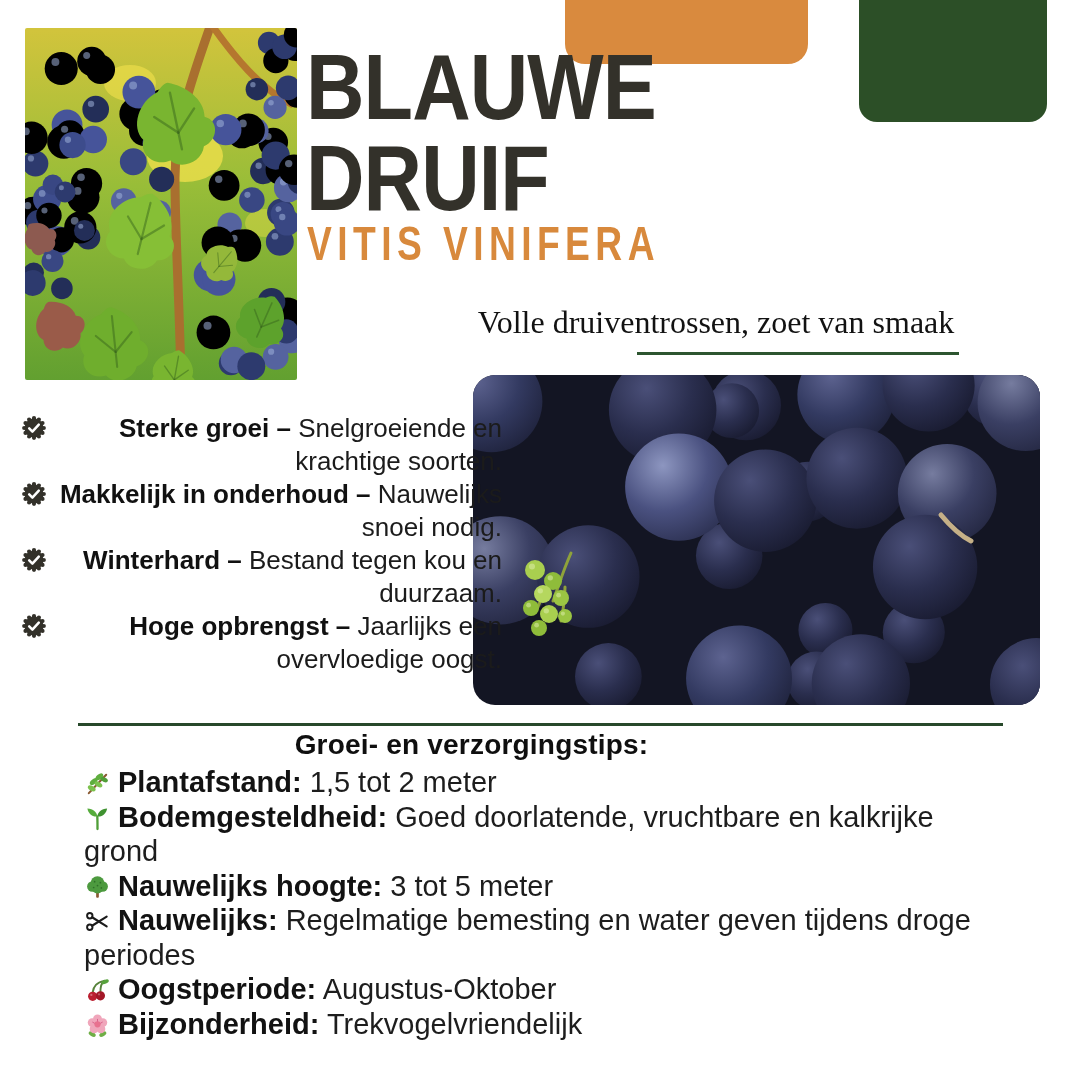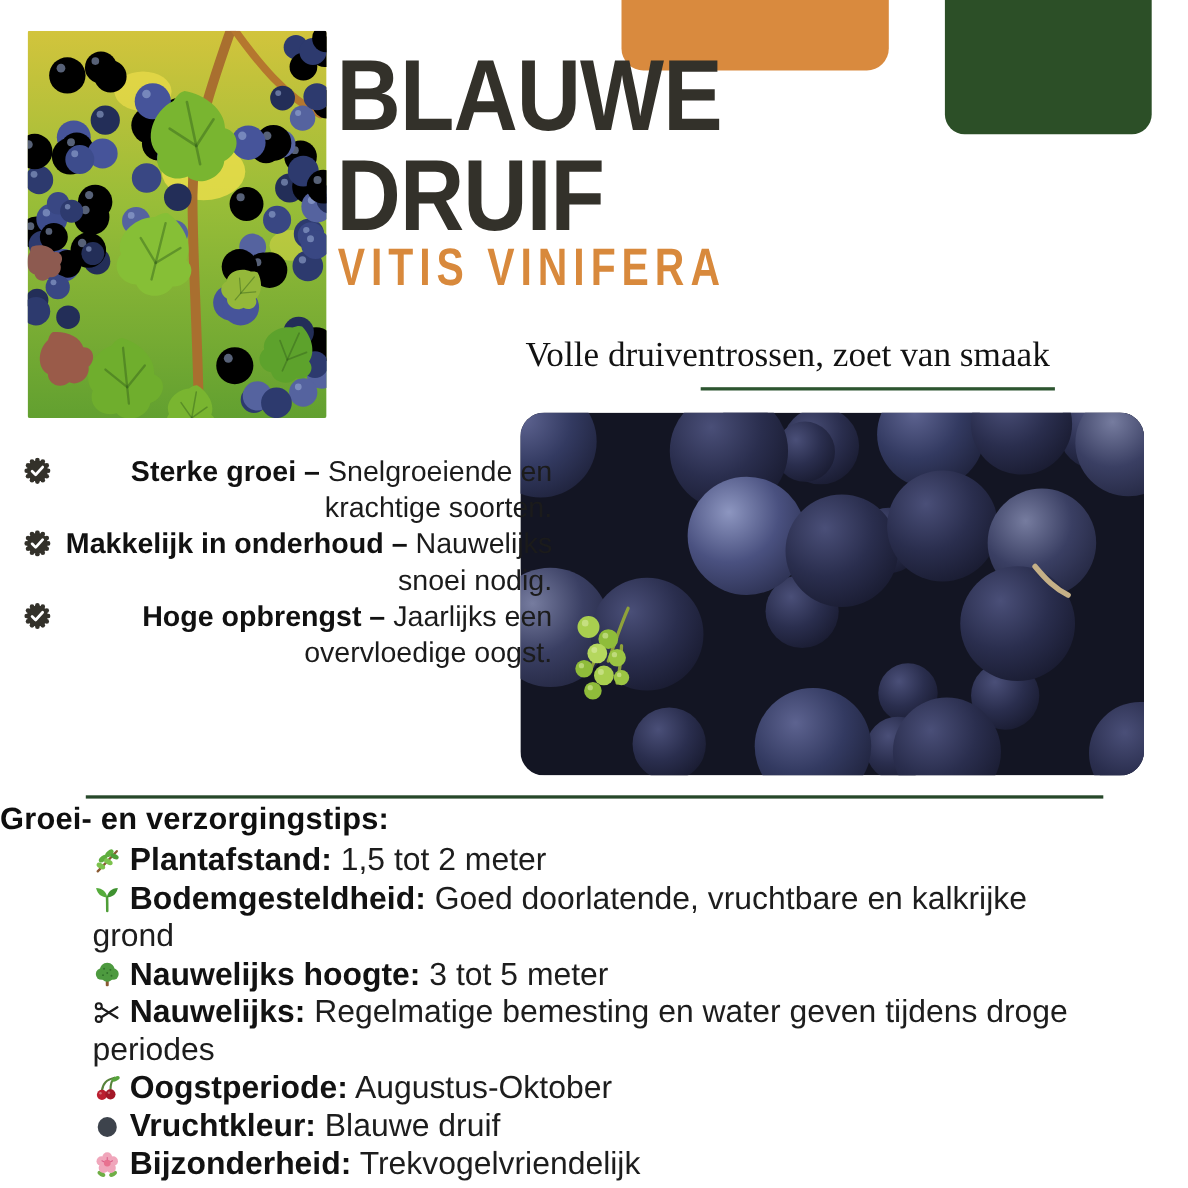--- a/index.html
+++ b/index.html
@@ -22,21 +22,21 @@
   .rule{position:absolute;height:3px;background:#2d5530;}
   .tagline-rule{left:637px;top:352px;width:322px;}
   .tips-rule{left:78px;top:723px;width:925px;background:#27482a;}
   
   .features{position:absolute;left:22px;top:412px;width:480px;list-style:none;margin:0;padding:0;}
   .features li{display:flex;align-items:flex-start;gap:11px;margin:0;}
   .features .badge{flex:0 0 24px;width:24px;height:24px;margin-top:4px;}
   .features p{margin:0;width:445px;font-size:26px;line-height:33px;color:#1b1b1b;text-align:right;}
   .features b{font-weight:700;color:#111;}
   
-  .tips-heading{position:absolute;left:0;top:729px;width:943px;text-align:left;
+  .tips-heading{position:absolute;left:0;top:729px;width:943px;text-align:center;
                 font-size:28px;line-height:32px;font-weight:800;color:#0f0f0f;letter-spacing:.2px;}
   .tips{position:absolute;left:84px;top:765px;width:920px;}
   .tips p{margin:0;font-size:29px;line-height:34.5px;color:#1d1d1d;}
   .tips b{font-weight:700;color:#121212;}
   .tip-ic{display:inline-block;width:27px;height:27px;vertical-align:-5px;margin-right:7px;}
   .sprite{position:absolute;width:0;height:0;overflow:hidden;}
 </style>
 </head>
 <body>
 
@@ -376,20 +376,27 @@
       <svg class="badge">
           <use href="#badge-seal"></use>
         </svg>
       <p><b>Makkelijk in onderhoud –</b>
          <span>Nauwelijks snoei nodig.</span></p>
     </li>
     <li>
       <svg class="badge">
           <use href="#badge-seal"></use>
         </svg>
+      <p><b>Winterhard –</b>
+         <span>Bestand tegen kou en duurzaam.</span></p>
+    </li>
+    <li>
+      <svg class="badge">
+          <use href="#badge-seal"></use>
+        </svg>
       <p><b>Hoge opbrengst –</b>
          <span>Jaarlijks een overvloedige oogst.</span></p>
     </li>
   </ul>
 
   <div class="rule tips-rule"></div>
   <div class="tips-heading">Groei- en verzorgingstips:</div>
 
   <div class="tips">
 
@@ -451,26 +458,20 @@
         <path d="M17,16 C17,10 18,6 21,4" fill="none" stroke="#57833b" stroke-width="2" stroke-linecap="round"></path>
         <ellipse cx="22" cy="5" rx="4" ry="2" fill="#57a33c" transform="rotate(-25 22 5)"></ellipse>
         <circle cx="9" cy="20" r="4.8" fill="#bb1f30"></circle>
         <circle cx="17" cy="19.5" r="4.8" fill="#a31727"></circle>
         <circle cx="7.6" cy="18.6" r="1.2" fill="#ffffff" opacity=".35"></circle>
         <circle cx="15.6" cy="18" r="1.2" fill="#ffffff" opacity=".3"></circle>
       </svg><b>Oogstperiode:</b>
       <span>Augustus-Oktober</span>
     </p>
 
-    <p>
-      <svg class="tip-ic" viewBox="0 0 28 28">
-        <ellipse cx="14" cy="14" rx="9" ry="9.4" fill="#3d434c"></ellipse>
-      </svg><b>Vruchtkleur:</b>
-      <span>Blauwe druif</span>
-    </p>
 
     <p>
       <svg class="tip-ic" viewBox="0 0 28 28">
         <ellipse cx="8.5" cy="23" rx="4" ry="2.2" fill="#6fae46" transform="rotate(30 8.5 23)"></ellipse>
         <ellipse cx="19.5" cy="23" rx="4" ry="2.2" fill="#6fae46" transform="rotate(-30 19.5 23)"></ellipse>
         <g fill="#f0a6bb">
           <circle cx="14" cy="7.2" r="4.6"></circle>
             <circle cx="8.5" cy="11" r="4.6"></circle>
           <circle cx="10.5" cy="17.5" r="4.6"></circle>
             <circle cx="17.5" cy="17.5" r="4.6"></circle>

